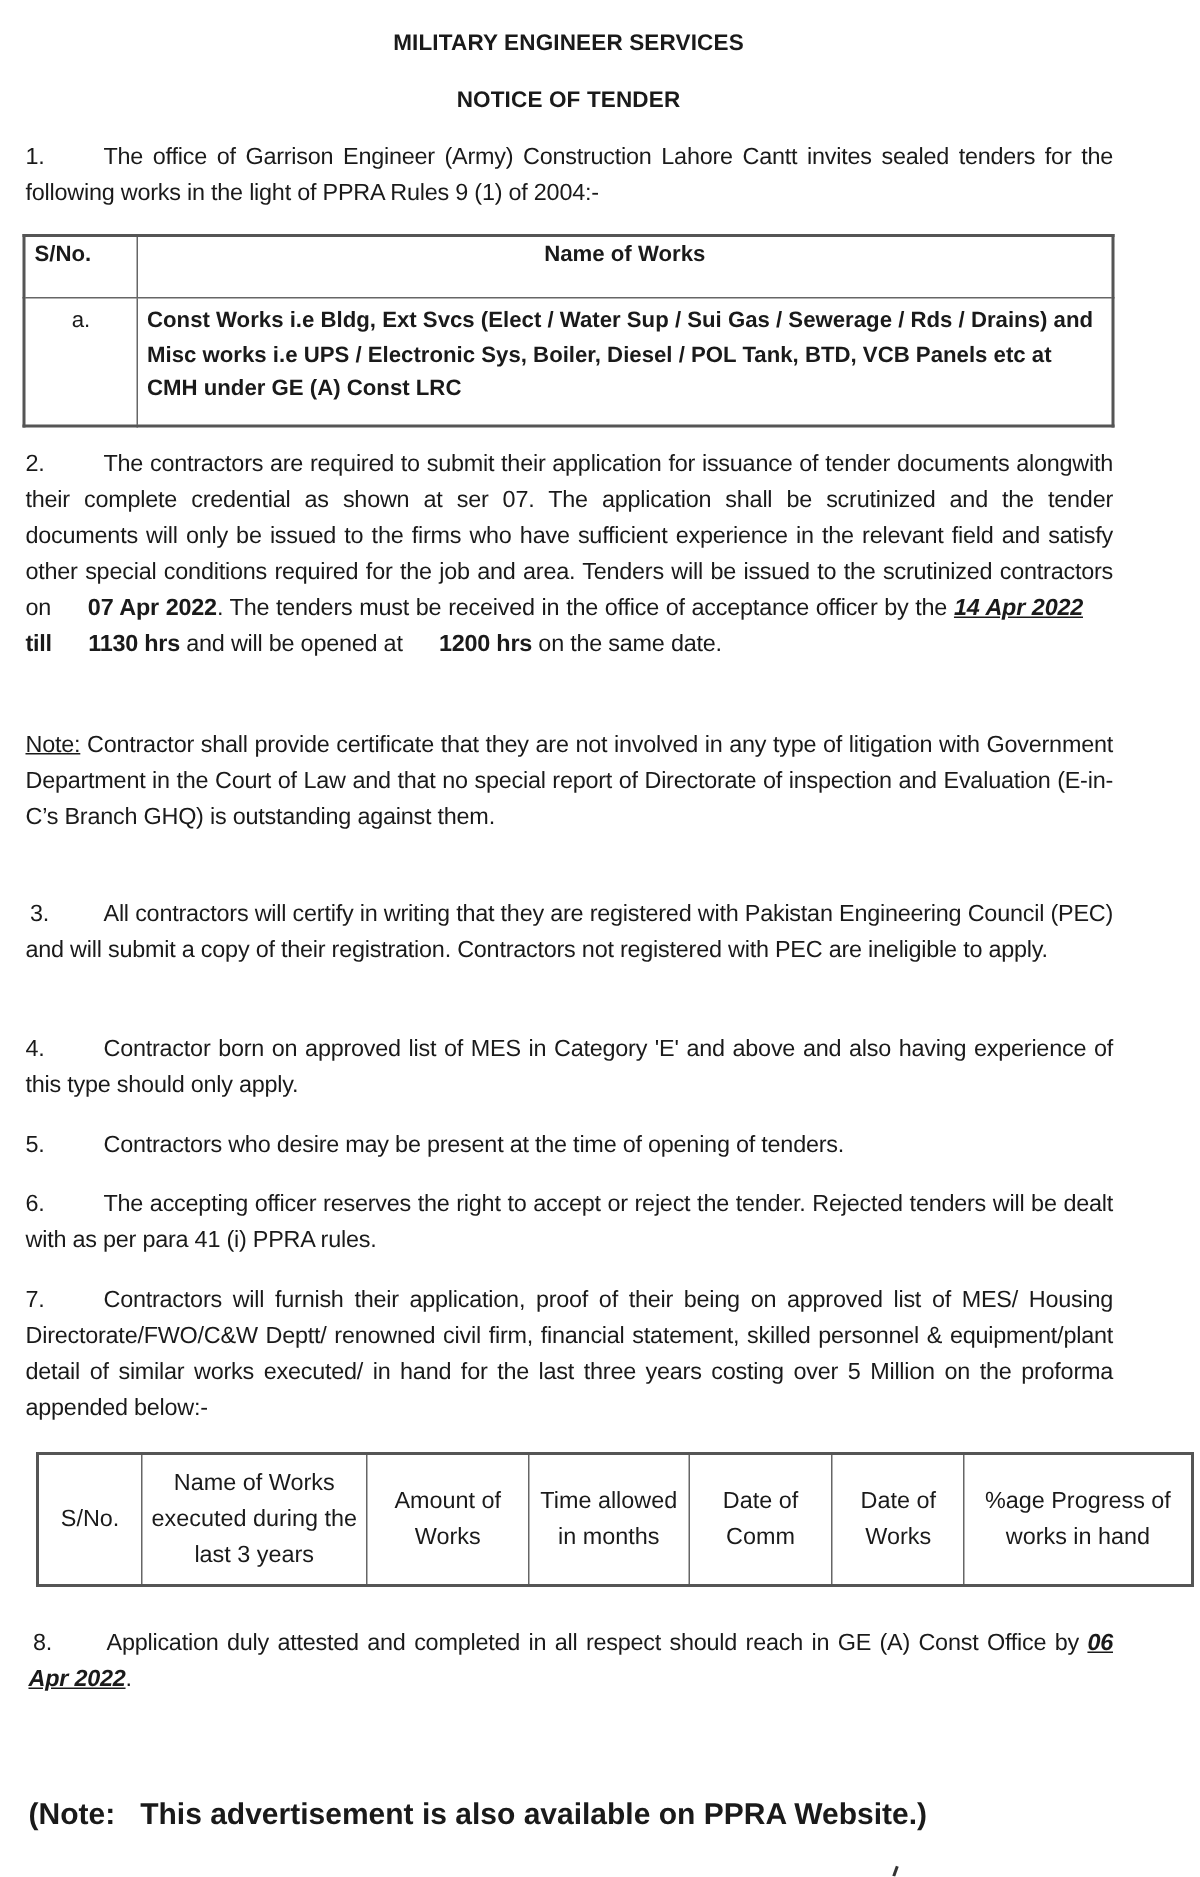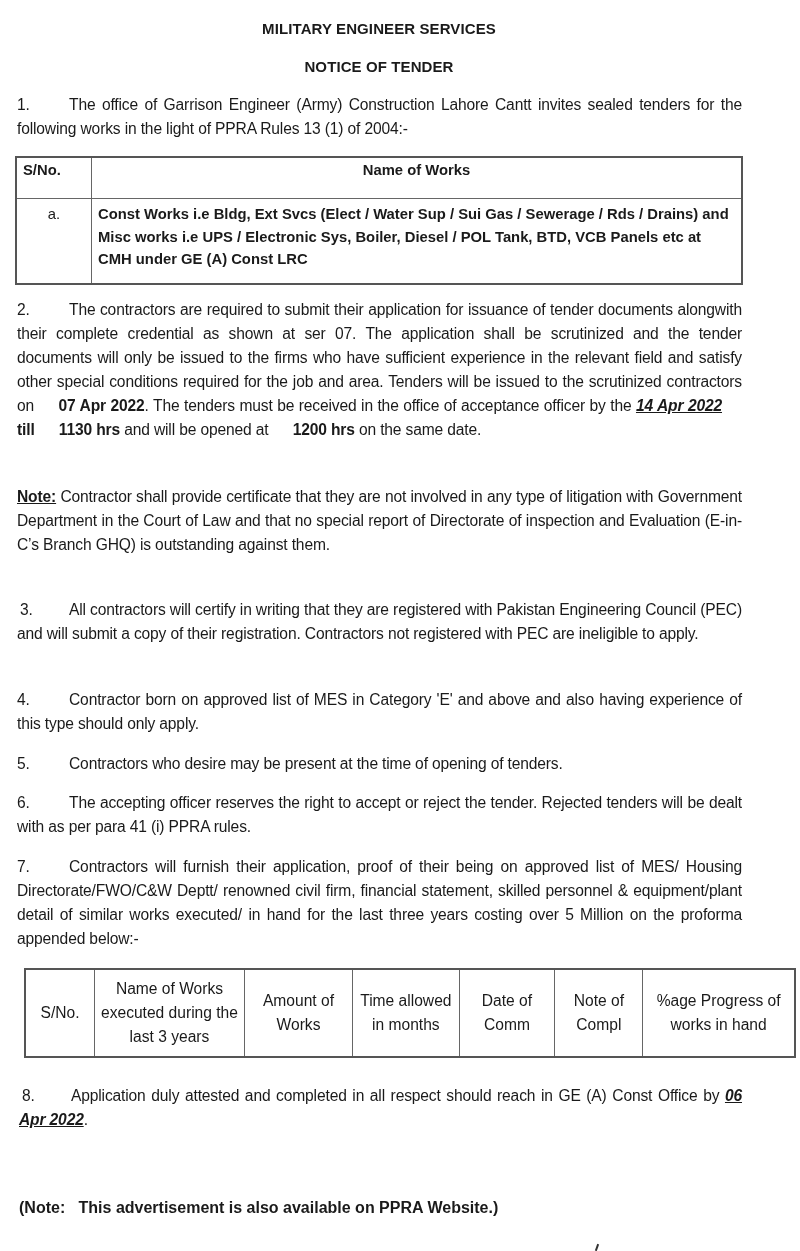--- a/index.html
+++ b/index.html
@@ -12,21 +12,21 @@
     left: 4px; width: 750px; text-align: center; font-weight: bold;
     font-size: 15px; letter-spacing: 0.1px;
   }
   .para {
     left: 17px; width: 725px; font-size: 15.6px; line-height: 24px;
     text-align: justify; letter-spacing: -0.15px;
   }
   .num { display: inline-block; width: 52px; }
   .b { font-weight: bold; padding-left: 20px; }
   .bu { font-weight: bold; font-style: italic; text-decoration: underline; }
-  .u { text-decoration: underline; font-weight: bold; }
+  .u { text-decoration: underline; font-weight: normal; }
 
   table { border-collapse: collapse; }
   .works-table {
     left: 15px; top: 156px; width: 728px;
     border: 2px solid #555;
   }
   .works-table td, .works-table th {
     border: 1px solid #666; vertical-align: top; font-size: 14.8px;
   }
   .works-table th { height: 36px; padding: 4px 6px 0 6px; font-weight: bold; }
@@ -47,21 +47,21 @@
 </style>
 </head>
 <body>
 
 <div>
 
   <div class="abs title" style="top:20px;">MILITARY ENGINEER SERVICES</div>
   <div class="abs title" style="top:58px;">NOTICE OF TENDER</div>
 
   <div class="abs para" style="top:93px;">
-    <span class="num">1.</span><span>The office of Garrison Engineer (Army) Construction Lahore Cantt invites sealed tenders for the following works in the light of PPRA Rules 13 (1) of 2004:-</span>
+    <span class="num">1.</span><span>The office of Garrison Engineer (Army) Construction Lahore Cantt invites sealed tenders for the following works in the light of PPRA Rules 9 (1) of 2004:-</span>
   </div>
 
   <table class="abs works-table">
     <tbody>
         <tr>
       <th class="sno">S/No.</th>
       <th>Name of Works</th>
     </tr>
     <tr>
       <td class="sno">a.</td>
@@ -99,26 +99,26 @@
   </div>
 
   <table class="abs proforma">
     <tbody>
         <tr>
       <th style="width:60px;">S/No.</th>
       <th style="width:138px;margin-top:44px;">Name of Works executed during the last 3 years</th>
       <th style="width:98px;">Amount of Works</th>
       <th style="width:96px;">Time allowed in months</th>
       <th style="width:86px;">Date of Comm</th>
-      <th style="width:78px;">Note of Compl</th>
+      <th style="width:78px;">Date of Works</th>
       <th style="width:140px;">%age Progress of works in hand</th>
     </tr>
   </tbody>
     </table>
 
   <div class="abs para" style="top:1084px;left:19px;width:723px;">
     <span class="num" style="padding-left:3px;width:49px;">8.</span><span>Application duly attested and completed in all respect should reach in GE (A) Const Office by </span><span class="bu">06 Apr 2022</span><span>.</span>
   </div>
 
-  <div class="abs" style="top:1199px;left:19px;font-size:16px;font-weight:bold;white-space:pre;">(Note:   This advertisement is also available on PPRA Website.)</div>
+  <div class="abs" style="top:1199px;left:19px;font-size:20px;font-weight:bold;white-space:pre;">(Note:   This advertisement is also available on PPRA Website.)</div>
 
   <div class="abs tick"></div>
 </div>
 
 </body></html>

